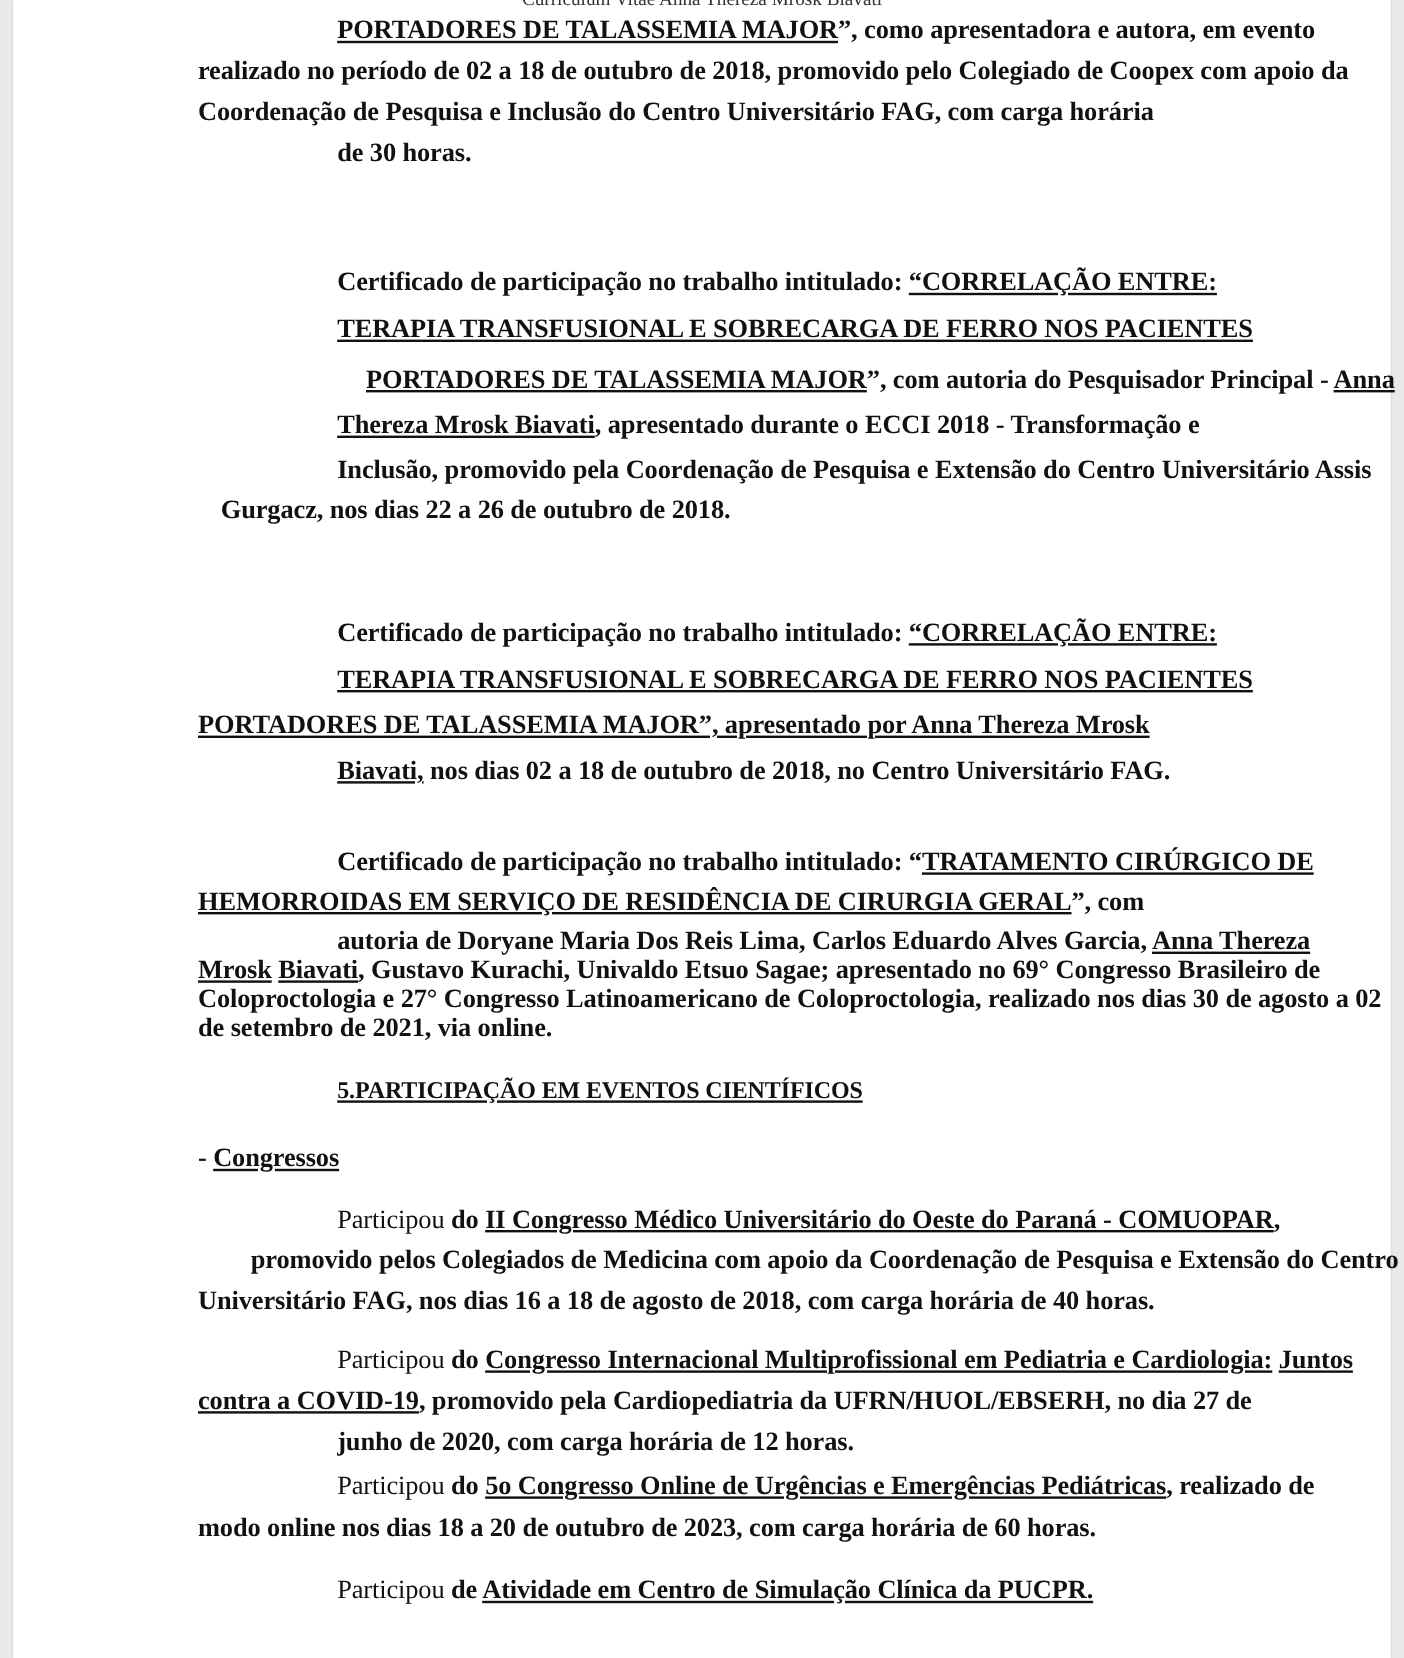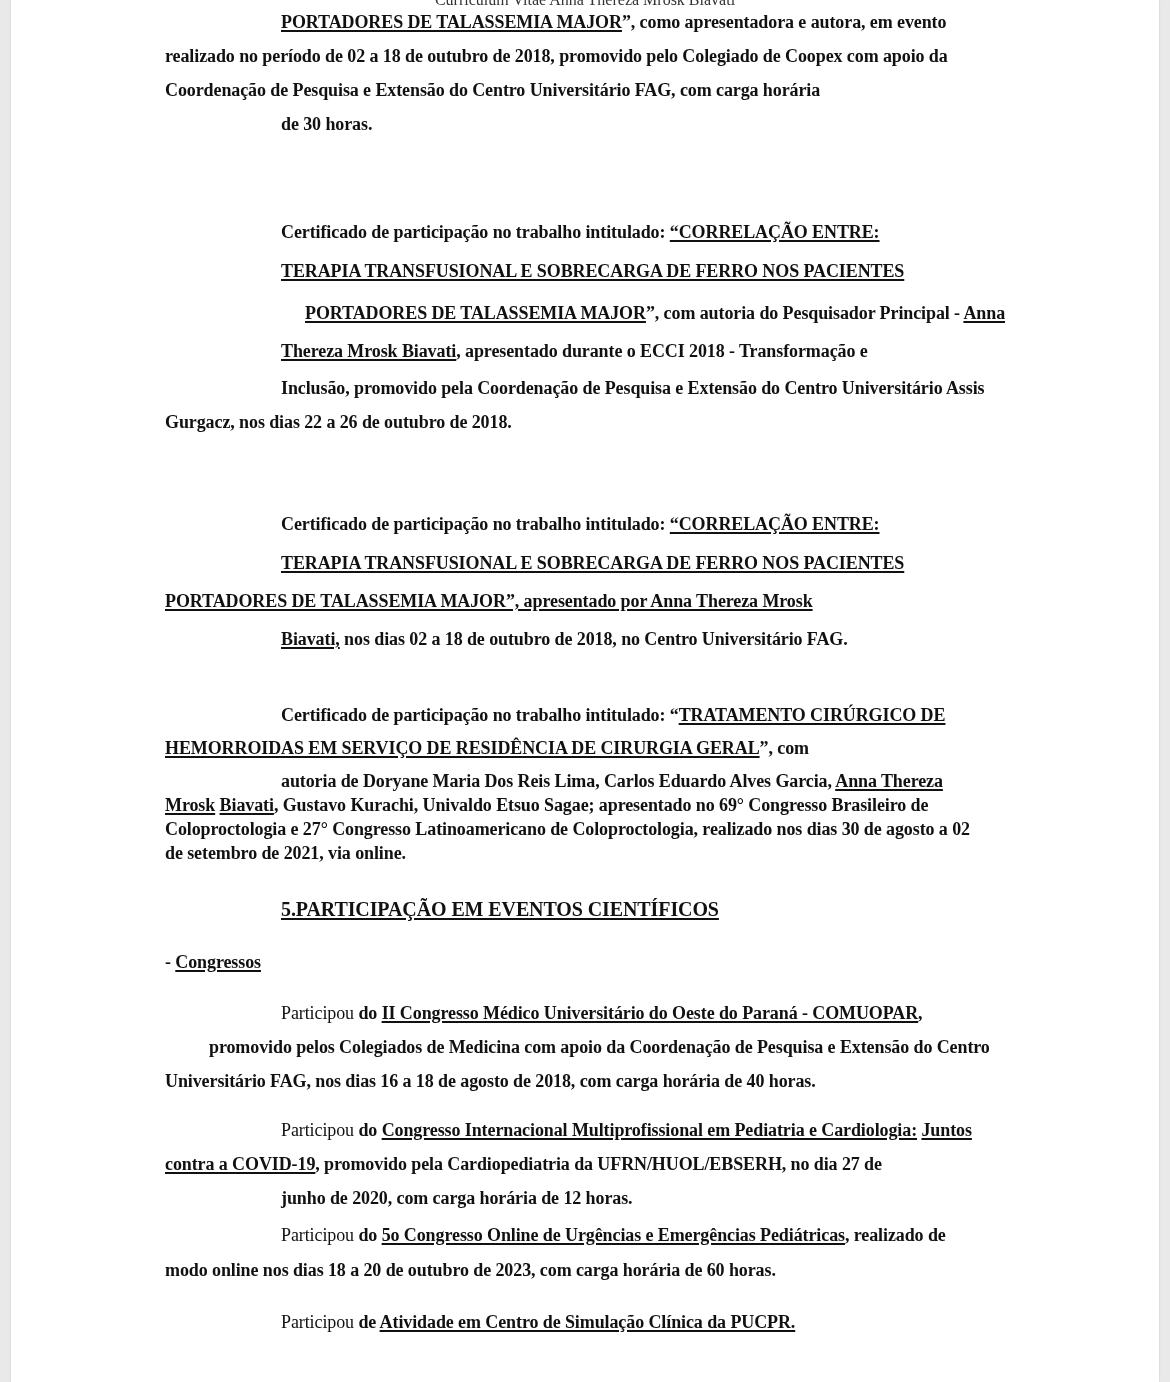--- a/index.html
+++ b/index.html
@@ -20,21 +20,21 @@
       left: 11px;
       top: 0;
       width: 1148px;
       height: 1382px;
       background: #ffffff;
       box-shadow: 0 0 2px rgba(0,0,0,0.15);
     }
     .line {
       position: absolute;
       white-space: nowrap;
-      font-size: 18px;
+      font-size: 22px;
       font-weight: bold;
       letter-spacing: -0.1px;
     }
     .l1 { left: 165px; }   
     .l2 { left: 281px; }   
     .u { text-decoration: underline; text-decoration-thickness: 1.5px; text-underline-offset: 2px; }
     .n { font-weight: normal; }
     .header {
       position: absolute;
       left: 0;
@@ -49,29 +49,29 @@
   </style>
 </head>
 <body>
 
 <div class="sheet"></div>
 
 <div class="header">Curriculum Vitae Anna Thereza Mrosk Biavati</div>
 
 <div class="line l2" style="top:12px;"><span class="u">PORTADORES DE TALASSEMIA MAJOR</span><span>”, como apresentadora e autora, em evento</span></div>
 <div class="line l1" style="top:46px;">realizado no período de 02 a 18 de outubro de 2018, promovido pelo Colegiado de Coopex com apoio da</div>
-<div class="line l1" style="top:80px;">Coordenação de Pesquisa e Extensão do Centro Universitário FAG, com carga horária</div>
+<div class="line l1" style="top:80px;">Coordenação de Pesquisa e Inclusão do Centro Universitário FAG, com carga horária</div>
 <div class="line l2" style="top:114px;">de 30 horas.</div>
 
 <div class="line l2" style="top:222px;"><span>Certificado de participação no trabalho intitulado: </span><span class="u">“CORRELAÇÃO ENTRE:</span></div>
 <div class="line l2 u" style="top:261px;">TERAPIA TRANSFUSIONAL E SOBRECARGA DE FERRO NOS PACIENTES</div>
 <div class="line l2" style="top:303px;margin-left:24px;"><span class="u">PORTADORES DE TALASSEMIA MAJOR</span><span>”, com autoria do Pesquisador Principal -  </span><span class="u">Anna</span></div>
 <div class="line l2" style="top:341px;"><span class="u">Thereza Mrosk Biavati</span><span>, apresentado durante o ECCI 2018 - Transformação e</span></div>
 <div class="line l2" style="top:378px;">Inclusão,  promovido pela Coordenação de Pesquisa e Extensão do Centro Universitário Assis</div>
-<div class="line l1" style="top:412px;">Gurgacz, nos dias 22 a 26 de outubro de 2018.</div>
+<div class="line l1" style="top:412px;margin-left:19px;">Gurgacz, nos dias 22 a 26 de outubro de 2018.</div>
 
 <div class="line l2" style="top:514px;"><span>Certificado de participação no trabalho intitulado: </span><span class="u">“CORRELAÇÃO ENTRE:</span></div>
 <div class="line l2 u" style="top:553px;">TERAPIA TRANSFUSIONAL E SOBRECARGA DE FERRO NOS PACIENTES</div>
 <div class="line l1 u" style="top:591px;">PORTADORES DE TALASSEMIA MAJOR”, apresentado por Anna Thereza Mrosk</div>
 <div class="line l2" style="top:629px;"><span class="u">Biavati,</span><span> nos dias 02 a 18 de outubro de 2018, no  Centro Universitário FAG.</span></div>
 
 <div class="line l2" style="top:705px;"><span>Certificado de participação no trabalho intitulado: “</span><span class="u">TRATAMENTO CIRÚRGICO DE</span></div>
 <div class="line l1" style="top:738px;"><span class="u">HEMORROIDAS EM SERVIÇO DE RESIDÊNCIA DE CIRURGIA GERAL</span><span>”, com</span></div>
 <div class="line l2" style="top:771px;"><span>autoria de Doryane Maria Dos Reis Lima, Carlos Eduardo Alves Garcia, </span><span class="u">Anna Thereza</span></div>
 <div class="line l1" style="top:795px;"><span class="u">Mrosk</span><span> </span><span class="u">Biavati</span><span>, Gustavo Kurachi, Univaldo Etsuo Sagae; apresentado no 69° Congresso Brasileiro de</span></div>

